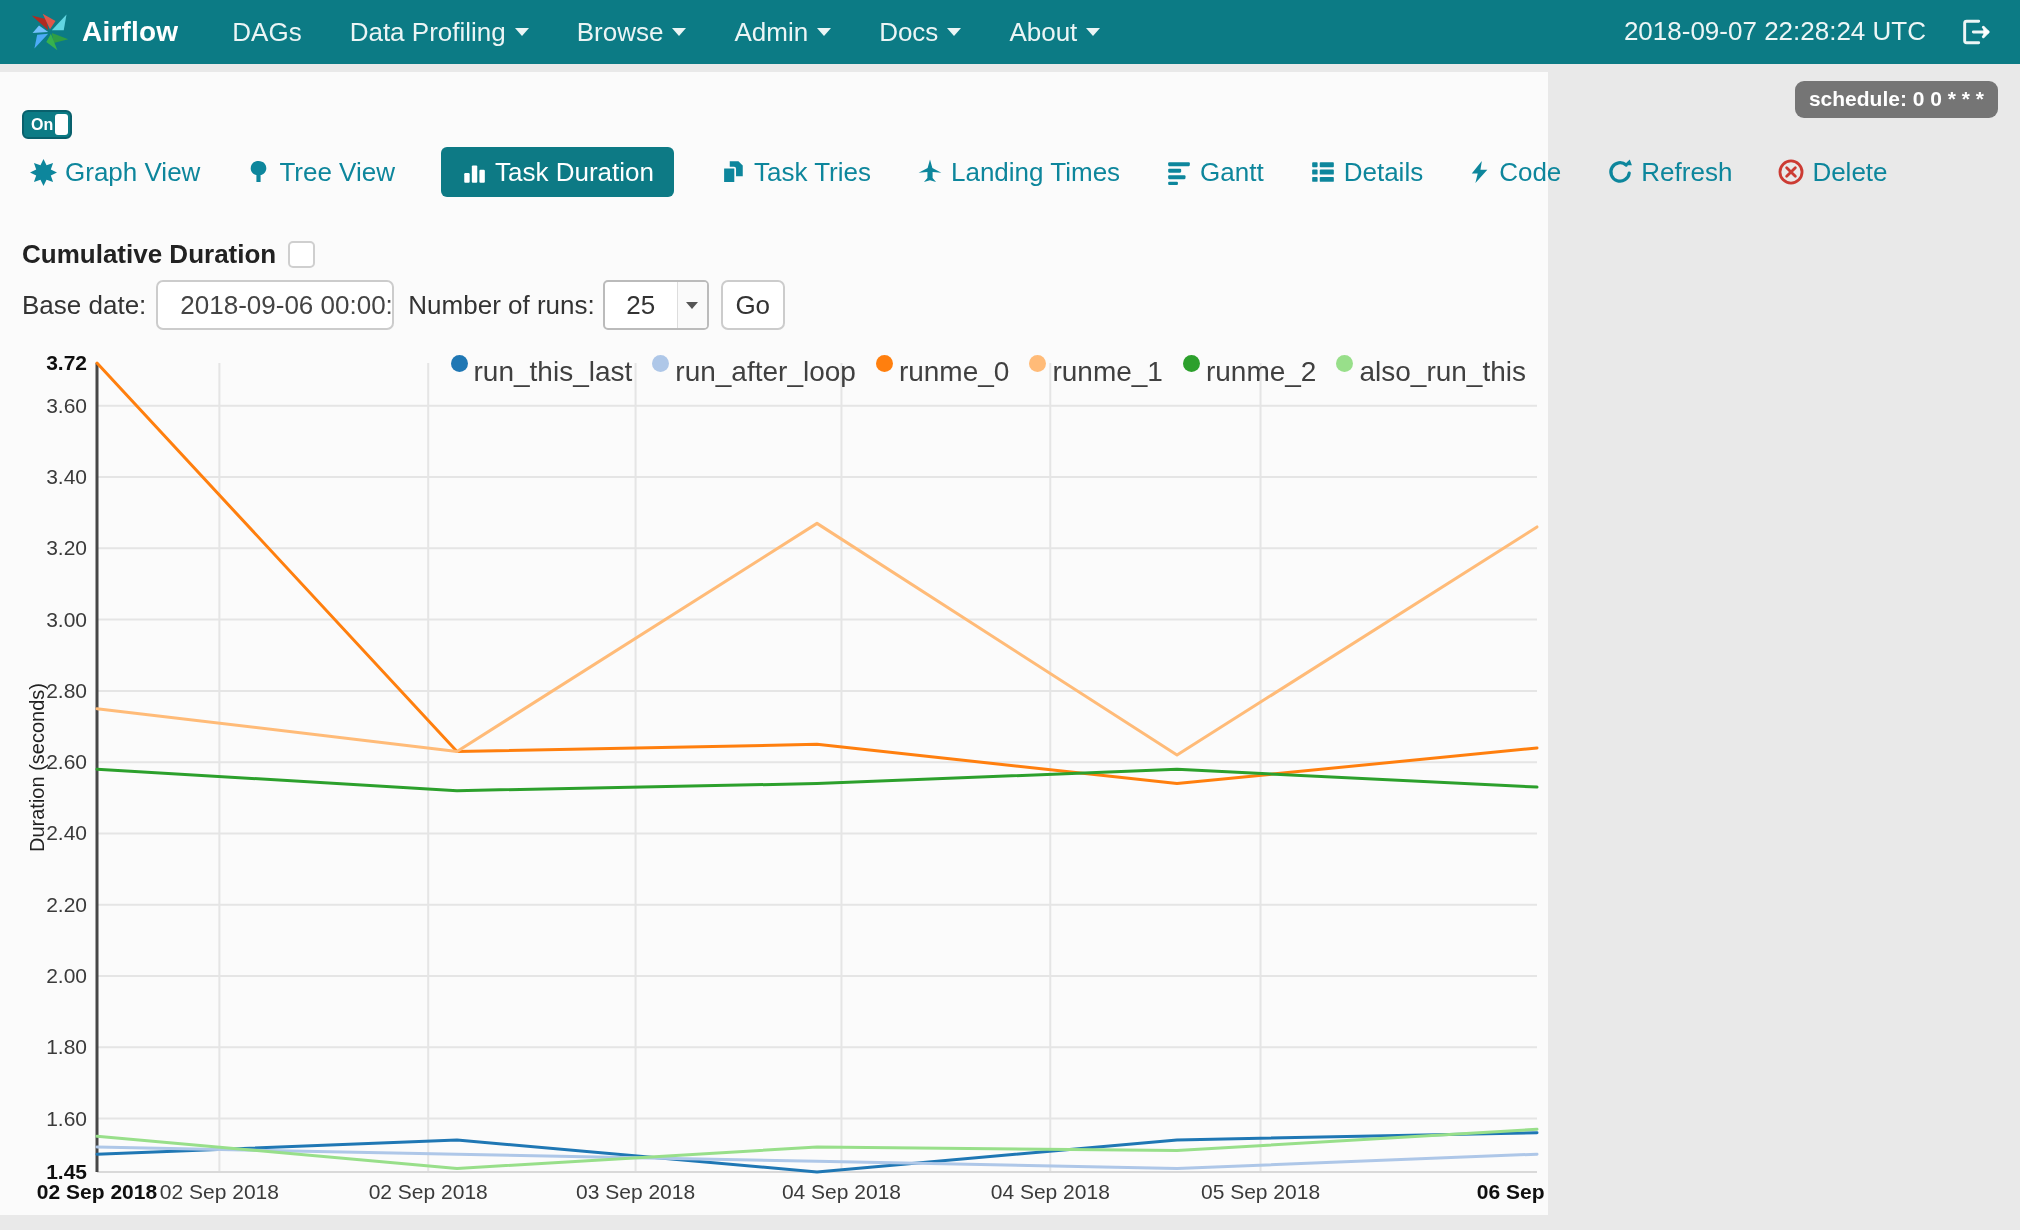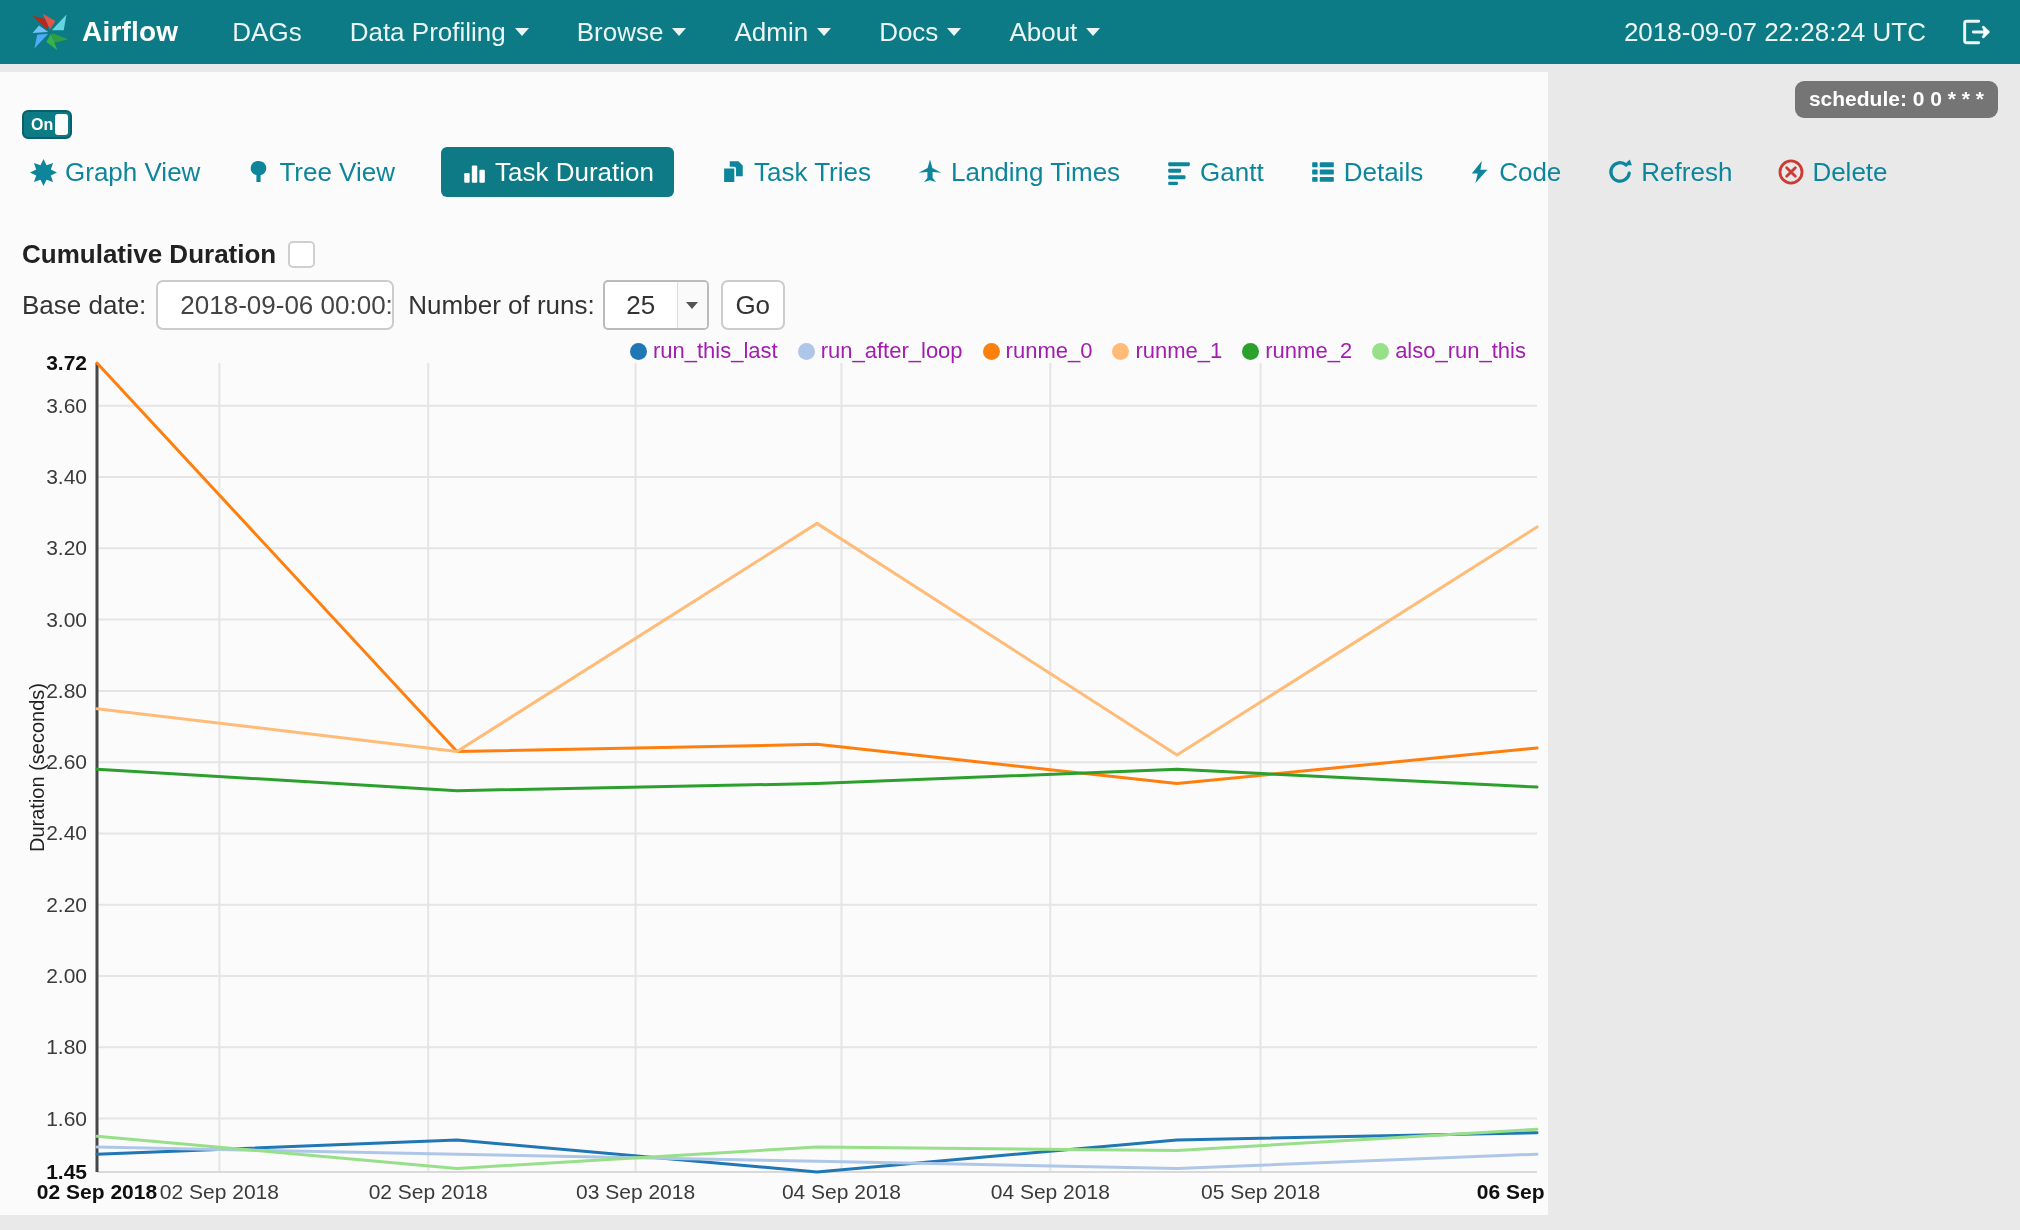--- a/index.html
+++ b/index.html
@@ -6,21 +6,21 @@
   html,body { width:2020px; height:1230px; overflow:hidden; }
   body { background:#e9e9e9; font-family:"Liberation Sans", sans-serif; position:relative; }
 
   
   .navbar { height:64px; background:#0c7b85; display:flex; align-items:center; padding:0 28px; }
   .brand { display:flex; align-items:center; gap:10px; margin-right:30px; }
   .brand-name { color:#fff; font-size:28px; font-weight:bold; letter-spacing:0.2px; }
   .nav-items { display:flex; align-items:center; height:72px; }
   .nav-item { color:rgba(255,255,255,0.92); font-size:26px; padding:0 24px; height:72px; display:flex; align-items:center; cursor:pointer; }
   .caret { display:inline-block; width:0; height:0; border-left:7px solid transparent; border-right:7px solid transparent; border-top:8px solid rgba(255,255,255,0.92); margin-left:9px; }
-  .nav-right { margin-left:auto; display:flex; align-items:center; gap:34px; }
+  .nav-right { margin-left:auto; display:flex; align-items:flex-start; gap:34px; }
   .nav-clock { color:rgba(255,255,255,0.93); font-size:26px; }
 
   
   .sheet { position:absolute; left:0; top:72px; width:1548px; height:1143px; background:#fbfbfb; }
 
   
   .title-row { display:flex; align-items:center; margin:38px 0 0 22px; }
   .on-toggle { width:50px; height:29px; background:#0c7b85; border:2px solid #09606c; border-radius:6px; position:relative; display:flex; align-items:center; cursor:pointer; flex:0 0 auto; }
   .on-toggle .on-label { color:#fff; font-size:16px; font-weight:bold; margin-left:7px; }
   .on-toggle .knob { position:absolute; right:2px; top:2px; width:13px; height:21px; background:#fff; border-radius:3px; }
@@ -48,21 +48,21 @@
   .select .sel-value { flex:1; text-align:center; font-size:26px; color:#333; }
   .select .sel-caret-box { width:30px; height:100%; border-left:1px solid #ddd; display:flex; align-items:center; justify-content:center; background:#fafafa; }
   .select .sel-caret { width:0; height:0; border-left:6px solid transparent; border-right:6px solid transparent; border-top:7px solid #555; }
   .go-button { width:64px; height:50px; margin-left:12px; background:#fff; border:2px solid #ccc; border-radius:7px; font-family:"Liberation Sans",sans-serif; font-size:26px; color:#333; cursor:pointer; }
 
   
   .chart-wrap { position:relative; width:1548px; height:877px; margin-top:4px; }
   .legend { position:absolute; top:4px; right:22px; display:flex; align-items:center; gap:20px; }
   .legend-item { display:inline-flex; align-items:center; gap:6px; cursor:pointer; }
   .legend-dot { width:17px; height:17px; border-radius:50%; display:inline-block; }
-  .legend-item span:last-child { font-size:22px; color:#a21caf; }
+  .legend-item span:last-child { font-size:28px; color:#404040;margin-top:18px; }
   .grid { stroke:#e5e5e5; stroke-width:2; }
   .axisline-y { stroke:#474747; stroke-width:3; }
   .axisline-x { stroke:#d9d9d9; stroke-width:2; }
   .ytick { font-size:21px; fill:#3a3a3a; text-anchor:end; }
   .xtick { font-size:21px; fill:#3a3a3a; text-anchor:middle; }
   .boldtick { font-weight:bold; fill:#0f0f0f; }
   .ytitle { font-size:20px; fill:#222; text-anchor:middle; }
   .series { stroke-width:3; fill:none; stroke-linejoin:round; stroke-linecap:round; }
 </style>
 </head>

